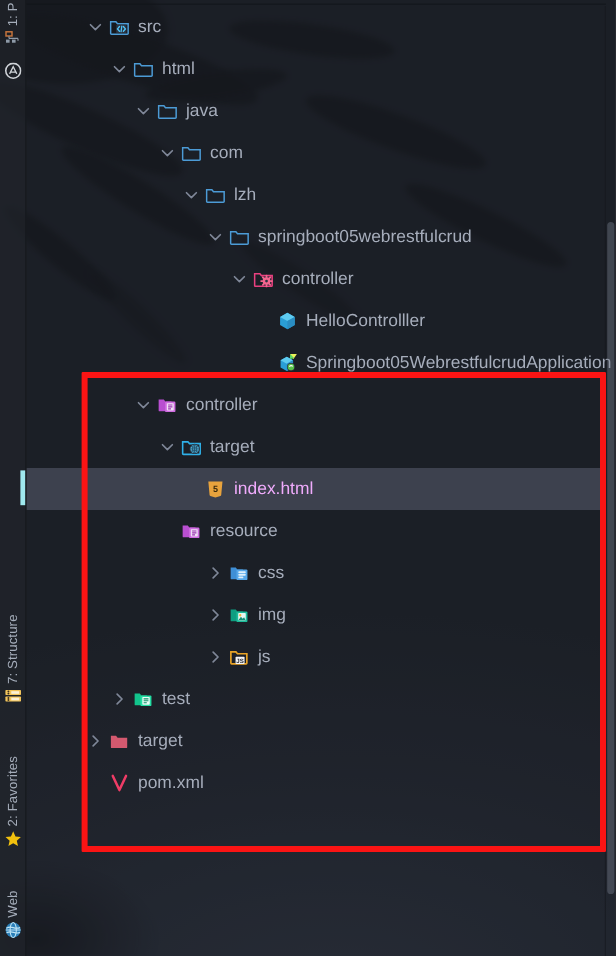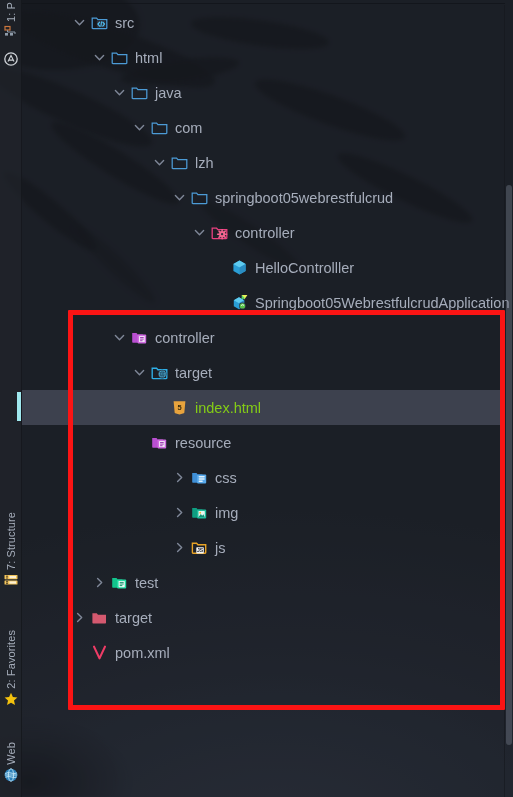--- a/index.html
+++ b/index.html
@@ -103,21 +103,21 @@
   }
   .twisty.none { visibility: hidden; }
   .twisty svg { display:block; }
   .ico {
     width: 17px; height: 17px; flex: 0 0 17px;
     margin-right: 7px;
     position: relative;
   }
   .ico svg { display: block; }
   .lbl { color:#a6adbb; }
-  .lbl.bright { color:#84cc16; }
+  .lbl.bright { color:#f0abfc; }
 
   
   .marker {
     position: absolute;
     left: 17px; top: 392px;
     width: 4px; height: 29px;
     background: #9fe8ee;
     z-index: 8;
   }
 

